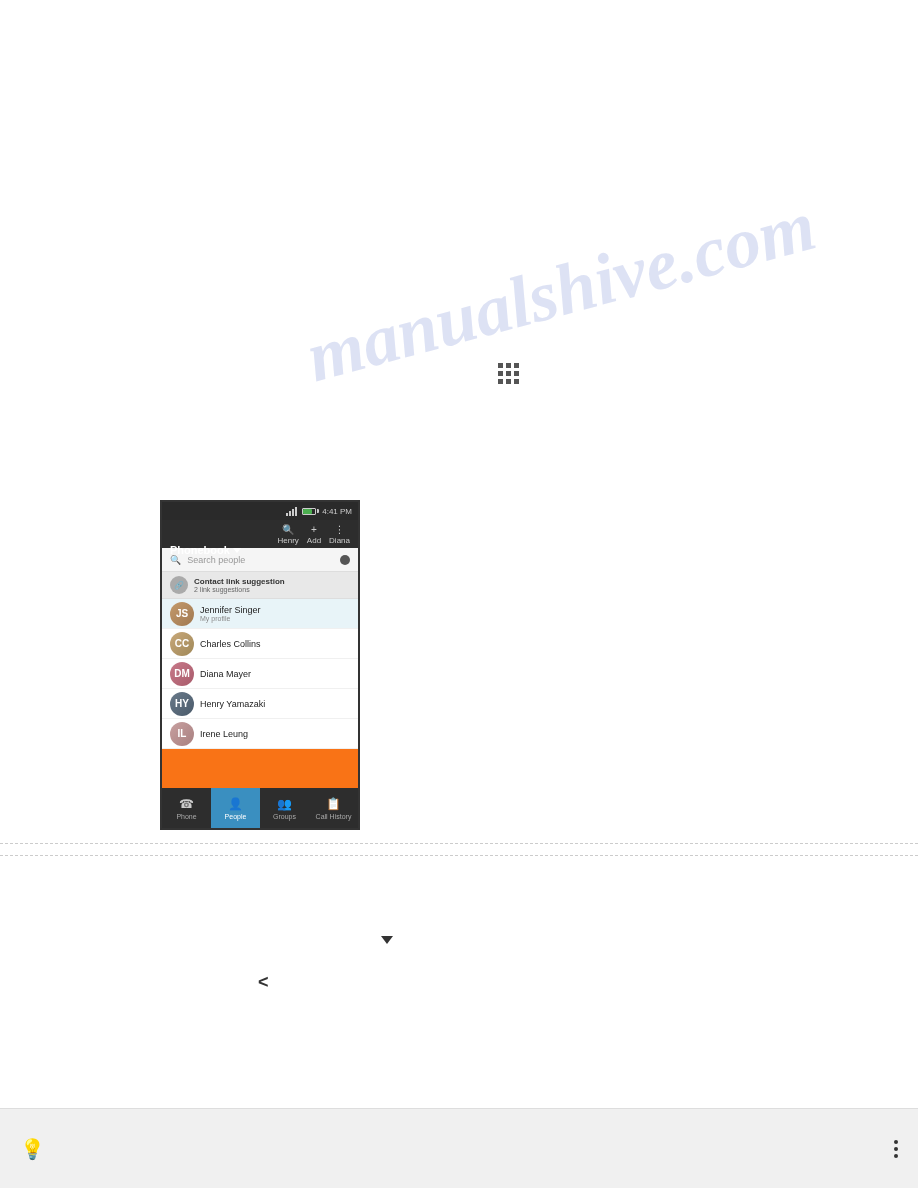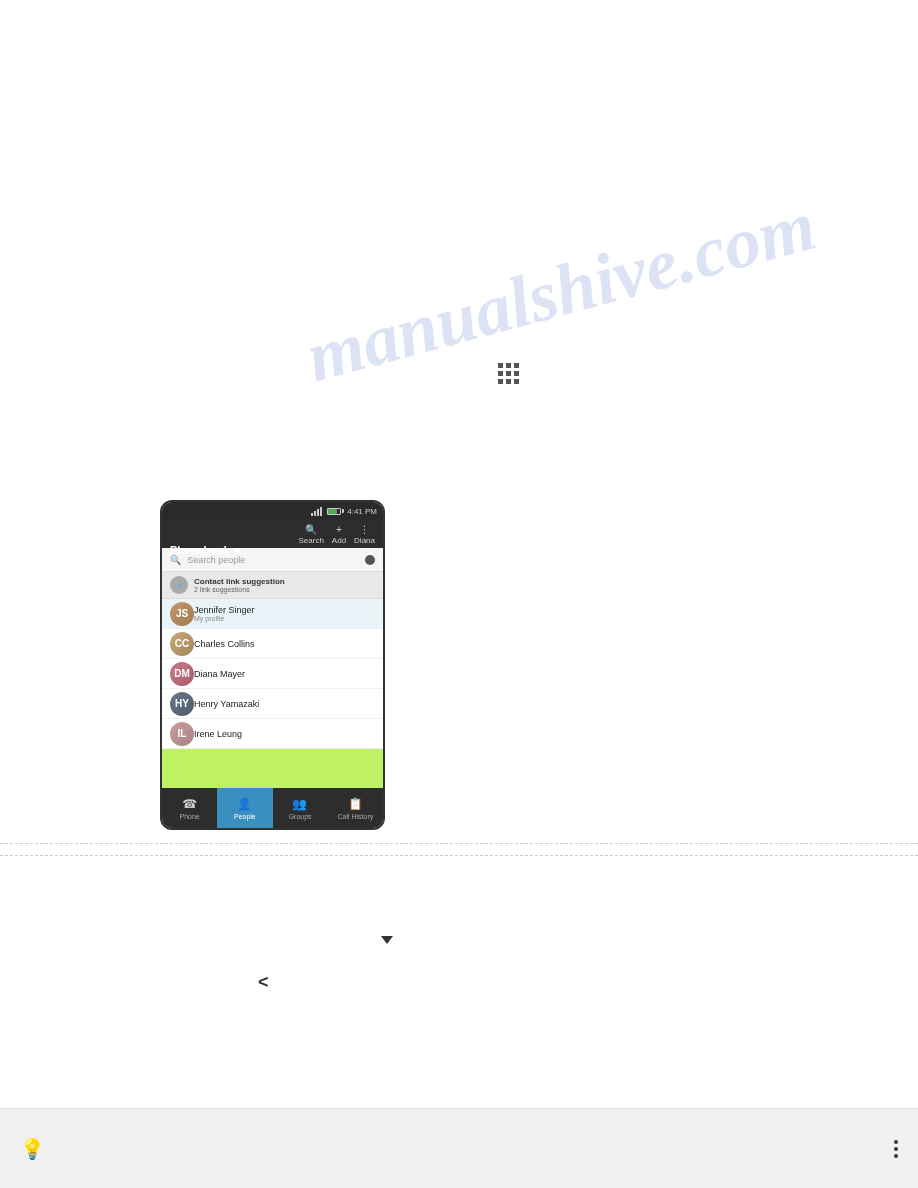--- a/index.html
+++ b/index.html
@@ -42,24 +42,24 @@
       height: 5px;
       background: #555;
       display: block;
     }
 
     
     .phone-container {
       position: absolute;
       top: 500px;
       left: 160px;
-      width: 225px;
+      width: 200px;
       height: 330px;
-      background: #bef264;
-      border-radius: 12px;
+      background: #f97316;
+      border-radius: 0;
       overflow: hidden;
       border: 2px solid #333;
     }
 
     
     .status-bar {
       background: #2a2a2a;
       height: 18px;
       display: flex;
       align-items: center;
@@ -212,20 +212,21 @@
     }
     .suggestion-subtitle {
       font-size: 7px;
       color: #666;
     }
 
     
     .contact-item {
       display: flex;
       align-items: center;
+      gap: 6px;
       padding: 6px 8px;
       border-bottom: 1px solid #f0f0f0;
       background: #fff;
       height: 30px;
     }
     .contact-item.highlighted {
       background: #e8f4f8;
     }
     .contact-avatar {
       width: 24px;
@@ -393,21 +394,21 @@
   </div>
 
   <div class="app-header">
     <div class="app-title">
       <span>Phonebook</span>
       <div class="app-title-arrow"></div>
     </div>
     <div class="app-header-actions">
       <div class="header-action">
         <span class="header-action-icon">🔍</span>
-        <span>Search</span>
+        <span>Henry</span>
       </div>
       <div class="header-action">
         <span class="header-action-icon">+</span>
         <span>Add</span>
       </div>
       <div class="header-action">
         <span class="header-action-icon">⋮</span>
         <span>Diana</span>
       </div>
     </div>

